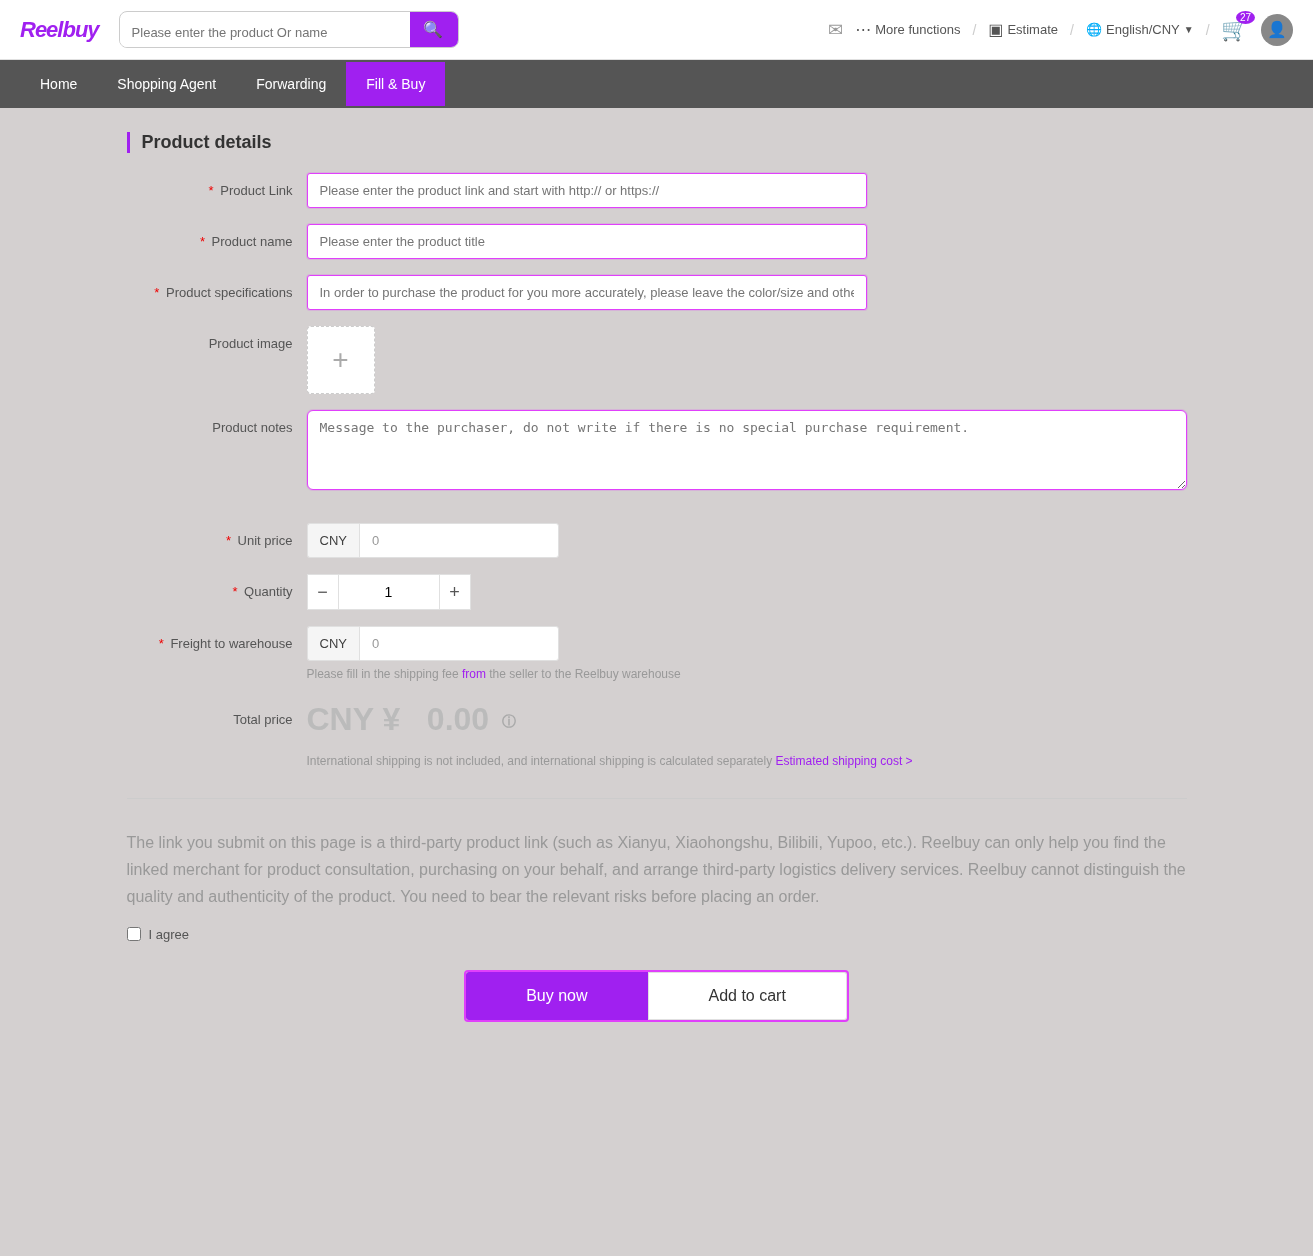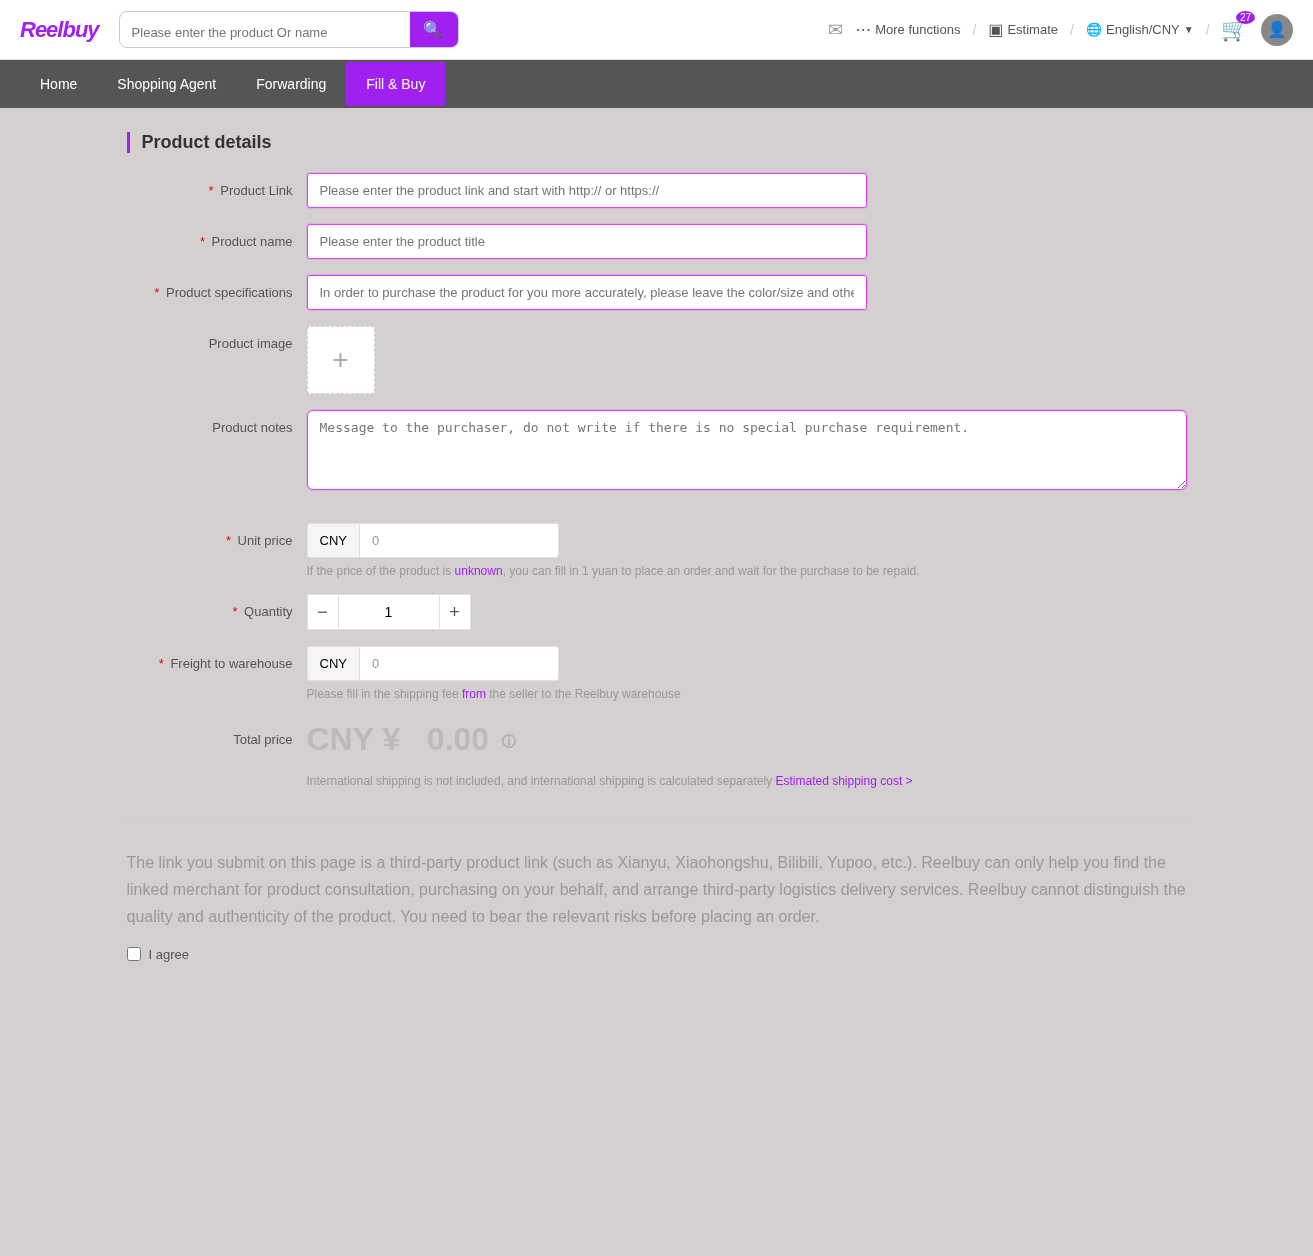--- a/index.html
+++ b/index.html
@@ -208,21 +208,21 @@
     .unit-price-row {
       display: flex;
       align-items: center;
       gap: 0;
     }
     .currency-prefix {
       background: #f5f5f5;
       border: 1px solid #e0e0e0;
       border-right: none;
       padding: 9px 12px;
-      color: #000000;
+      color: #404040;
       font-size: 13px;
       border-radius: 3px 0 0 3px;
     }
     .price-input {
       border: 1px solid #e0e0e0;
       padding: 9px 12px;
       font-size: 13px;
       color: #999;
       outline: none;
       background: #fff;
@@ -473,23 +473,20 @@
 
     <div class="form-row">
       <div class="form-label">
         <span class="required">*</span>
         <span>Unit price</span>
       </div>
       <div class="form-input-wrap">
         <div class="unit-price-row">
           <span class="currency-prefix">CNY</span>
           <input type="text" class="price-input" value="0" style="">
-        </div>
-        <div class="hint-text">
-          If the price of the product is <span class="hint-link">unknown</span>, you can fill in 1 yuan to place an order and wait for the purchase to be repaid.
         </div>
       </div>
     </div>
 
     <div class="form-row">
       <div class="form-label">
         <span class="required">*</span>
         <span>Quantity</span>
       </div>
       <div class="form-input-wrap">
@@ -538,14 +535,20 @@
 
   <div class="agreement-text">
     <span>The link you submit on this page is a third-party product link (such as Xianyu, Xiaohongshu, Bilibili, Yupoo, etc.). Reelbuy can only help you find the linked merchant for product consultation, purchasing on your behalf, and arrange third-party logistics delivery services. Reelbuy cannot distinguish the quality and authenticity of the product. You need to bear the relevant risks before placing an order.</span>
   </div>
 
   <div class="agree-row">
     <input type="checkbox" class="agree-checkbox" style="">
     <span class="agree-label">I agree</span>
   </div>
 
+  <div class="action-buttons">
+    <div class="btn-wrap">
+      <button class="btn-buy">Buy now</button>
+      <button class="btn-cart">Add to cart</button>
+    </div>
+  </div>
 
 </div>
 
 </body></html>

